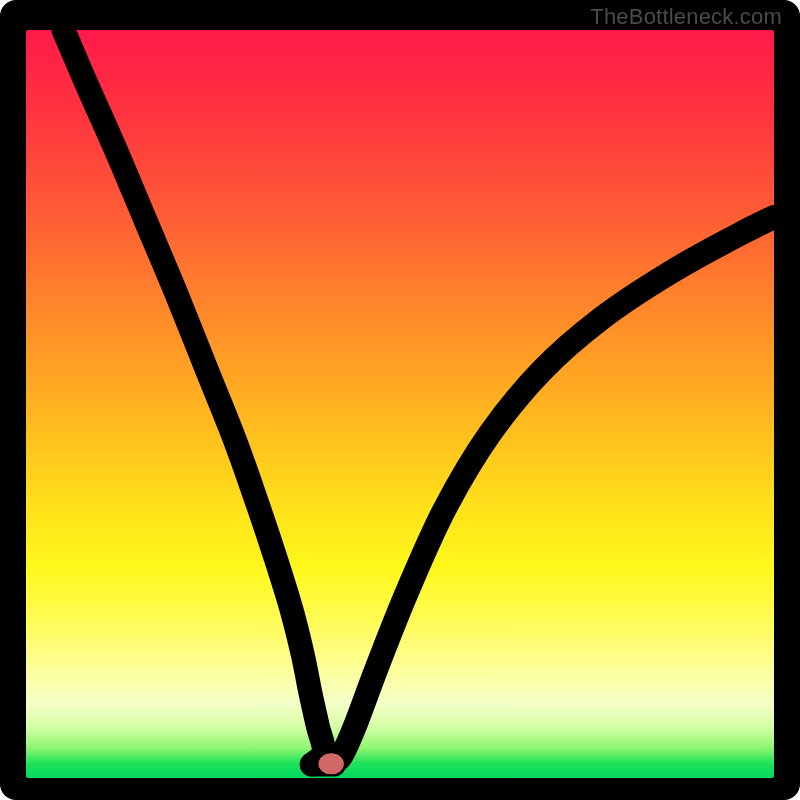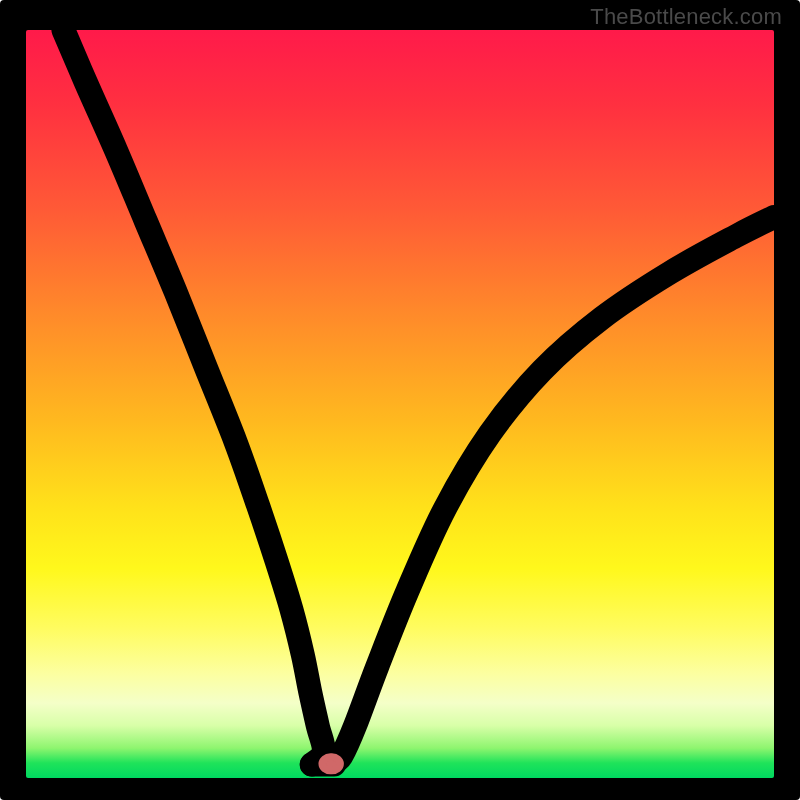--- a/index.html
+++ b/index.html
@@ -11,21 +11,21 @@
     background: #ffffff;
     font-family: Arial, Helvetica, sans-serif;
   }
   .frame {
     position: absolute;
     left: 0;
     top: 0;
     width: 800px;
     height: 800px;
     background: #000000;
-    border-radius: 4px;
+    border-radius: 16px;
   }
   .watermark {
     position: absolute;
     top: 4px;
     right: 18px;
     color: #4a4a4a;
     font-size: 22px;
     font-weight: 500;
     letter-spacing: 0.2px;
     user-select: none;

